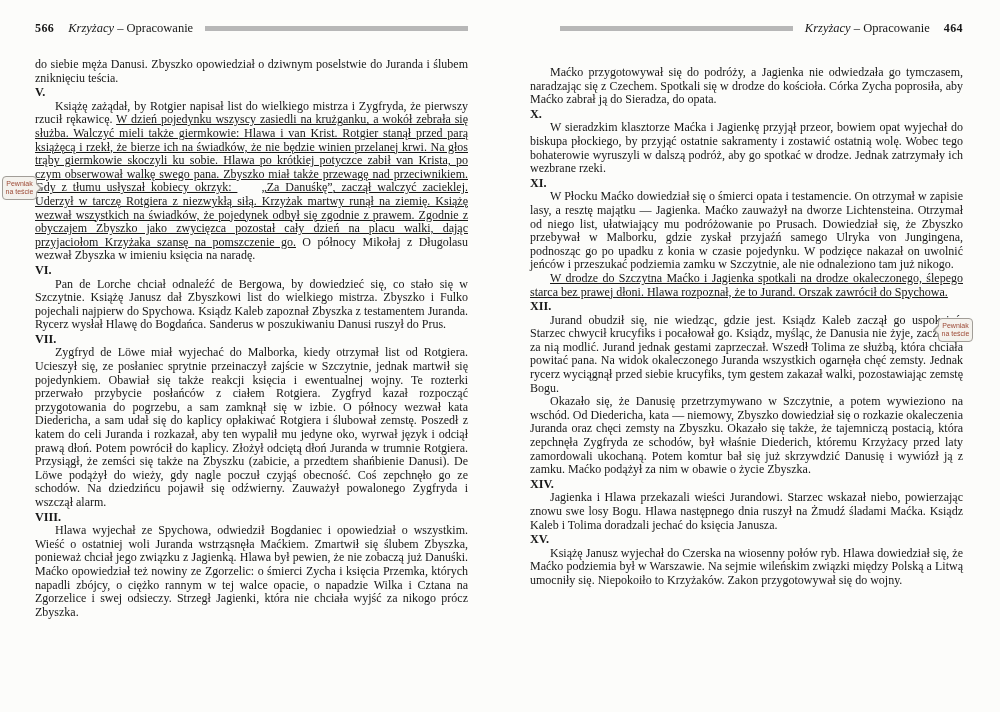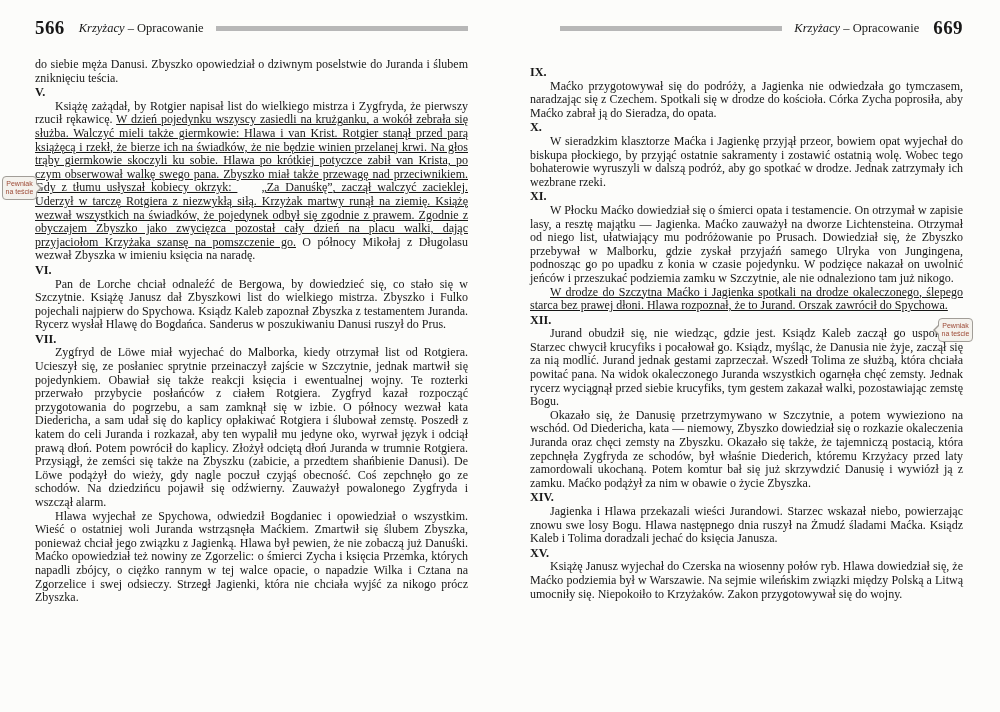--- a/index.html
+++ b/index.html
@@ -6,21 +6,21 @@
   .sheet{
     position:relative;width:1000px;height:712px;overflow:hidden;
     background:#fcfcfa;color:#171717;
     font-family:"Liberation Serif", serif;
   }
   .page{position:absolute;top:20px;width:433px;}
   .page-left{left:35px;}
   .page-right{left:530px;}
 
   .page-header{display:flex;align-items:center;height:16px;font-size:12.5px;white-space:nowrap;}
-  .pagenum{font-weight:bold;font-size:19px;letter-spacing:.4px;}
+  .pagenum{font-weight:bold;font-size:12px;letter-spacing:.4px;}
   .header-title{font-style:normal;}
   .header-title .ital{font-style:italic;text-align:center;}
   .page-left .header-title{margin-left:14px;}
   .page-right .header-title{margin-left:12px;}
   .page-right .pagenum{margin-left:14px;}
   .header-bar{flex:1;height:5px;background:#b7b7b7;}
   .page-left .header-bar{margin-left:12px;}
   .page-right .header-bar{margin-left:30px;}
 
   .page-body{margin-top:22px;font-size:12px;line-height:13.6px;text-align:justify;}
@@ -60,32 +60,32 @@
       <span class="header-bar"></span>
     </div>
     <div class="page-body">
         <p class="para noindent"><span>do siebie męża Danusi. Zbyszko opowiedział o dziwnym poselstwie do Juranda i ślubem zniknięciu teścia.</span></p>
         <div class="sec-head">V.</div>
         <p class="para"><span>Książę zażądał, by Rotgier napisał list do wielkiego mistrza i Zygfryda, że pierwszy rzucił rękawicę. </span><span class="seg-u">W dzień pojedynku wszyscy zasiedli na krużganku, a wokół zebrała się służba. Walczyć mieli także giermkowie: Hlawa i van Krist. Rotgier stanął przed parą książęcą i rzekł, że bierze ich na świadków, że nie będzie winien przelanej krwi. Na głos trąby giermkowie skoczyli ku sobie. Hlawa po krótkiej potyczce zabił van Krista, po czym obserwował walkę swego pana. Zbyszko miał także przewagę nad przeciwnikiem. Gdy z tłumu usłyszał kobiecy okrzyk: </span><span class="seg-u seg-i">„Za Danuśkę”</span><span class="seg-u">, zaczął walczyć zacieklej. Uderzył w tarczę Rotgiera z niezwykłą siłą. Krzyżak martwy runął na ziemię. Książę wezwał wszystkich na świadków, że pojedynek odbył się zgodnie z prawem. Zgodnie z obyczajem Zbyszko jako zwycięzca pozostał cały dzień na placu walki, dając przyjaciołom Krzyżaka szansę na pomszczenie go.</span><span> O północy Mikołaj z Długolasu wezwał Zbyszka w imieniu księcia na naradę.</span></p>
         <div class="sec-head">VI.</div>
         <p class="para"><span>Pan de Lorche chciał odnaleźć de Bergowa, by dowiedzieć się, co stało się w Szczytnie. Książę Janusz dał Zbyszkowi list do wielkiego mistrza. Zbyszko i Fulko pojechali najpierw do Spychowa. Ksiądz Kaleb zapoznał Zbyszka z testamentem Juranda. Rycerz wysłał Hlawę do Bogdańca. Sanderus w poszukiwaniu Danusi ruszył do Prus.</span></p>
         <div class="sec-head">VII.</div>
         <p class="para"><span>Zygfryd de Löwe miał wyjechać do Malborka, kiedy otrzymał list od Rotgiera. Ucieszył się, ze posłaniec sprytnie przeinaczył zajście w Szczytnie, jednak martwił się pojedynkiem. Obawiał się także reakcji księcia i ewentualnej wojny. Te rozterki przerwało przybycie posłańców z ciałem Rotgiera. Zygfryd kazał rozpocząć przygotowania do pogrzebu, a sam zamknął się w izbie. O północy wezwał kata Diedericha, a sam udał się do kaplicy opłakiwać Rotgiera i ślubował zemstę. Poszedł z katem do celi Juranda i rozkazał, aby ten wypalił mu jedyne oko, wyrwał język i odciął prawą dłoń. Potem powrócił do kaplicy. Złożył odciętą dłoń Juranda w trumnie Rotgiera. Przysiągł, że zemści się także na Zbyszku (zabicie, a przedtem shańbienie Danusi). De Löwe podążył do wieży, gdy nagle poczuł czyjąś obecność. Coś zepchnęło go ze schodów. Na dziedzińcu pojawił się odźwierny. Zauważył powalonego Zygfryda i wszczął alarm.</span></p>
+        <div class="sec-head">VIII.</div>
         <p class="para"><span>Hlawa wyjechał ze Spychowa, odwiedził Bogdaniec i opowiedział o wszystkim. Wieść o ostatniej woli Juranda wstrząsnęła Maćkiem. Zmartwił się ślubem Zbyszka, ponieważ chciał jego związku z Jagienką. Hlawa był pewien, że nie zobaczą już Danuśki. Maćko opowiedział też nowiny ze Zgorzelic: o śmierci Zycha i księcia Przemka, których napadli zbójcy, o ciężko rannym w tej walce opacie, o napadzie Wilka i Cztana na Zgorzelice i swej odsieczy. Strzegł Jagienki, która nie chciała wyjść za nikogo prócz Zbyszka.</span></p>
       </div>
   </div>
 
   <div class="page page-right">
     <div class="page-header">
       <span class="header-bar"></span>
       <span class="header-title"><span class="ital">Krzyżacy</span><span> – Opracowanie</span></span>
-      <span class="pagenum">669</span>
+      <span class="pagenum">464</span>
     </div>
     <div class="page-body">
-        <div class="sec-head">IX.</div>
         <p class="para"><span>Maćko przygotowywał się do podróży, a Jagienka nie odwiedzała go tymczasem, naradzając się z Czechem. Spotkali się w drodze do kościoła. Córka Zycha poprosiła, aby Maćko zabrał ją do Sieradza, do opata.</span></p>
         <div class="sec-head">X.</div>
         <p class="para"><span>W sieradzkim klasztorze Maćka i Jagienkę przyjął przeor, bowiem opat wyjechał do biskupa płockiego, by przyjąć ostatnie sakramenty i zostawić ostatnią wolę. Wobec tego bohaterowie wyruszyli w dalszą podróż, aby go spotkać w drodze. Jednak zatrzymały ich wezbrane rzeki.</span></p>
         <div class="sec-head">XI.</div>
         <p class="para"><span>W Płocku Maćko dowiedział się o śmierci opata i testamencie. On otrzymał w zapisie lasy, a resztę majątku — Jagienka. Maćko zauważył na dworze Lichtensteina. Otrzymał od niego list, ułatwiający mu podróżowanie po Prusach. Dowiedział się, że Zbyszko przebywał w Malborku, gdzie zyskał przyjaźń samego Ulryka von Jungingena, podnosząc go po upadku z konia w czasie pojedynku. W podzięce nakazał on uwolnić jeńców i przeszukać podziemia zamku w Szczytnie, ale nie odnaleziono tam już nikogo.</span></p>
         <p class="para"><span class="seg-u">W drodze do Szczytna Maćko i Jagienka spotkali na drodze okaleczonego, ślepego starca bez prawej dłoni. Hlawa rozpoznał, że to Jurand. Orszak zawrócił do Spychowa.</span></p>
         <div class="sec-head">XII.</div>
         <p class="para"><span>Jurand obudził się, nie wiedząc, gdzie jest. Ksiądz Kaleb zaczął go uspokajać. Starzec chwycił krucyfiks i pocałował go. Ksiądz, myśląc, że Danusia nie żyje, zaczął się za nią modlić. Jurand jednak gestami zaprzeczał. Wszedł Tolima ze służbą, która chciała powitać pana. Na widok okaleczonego Juranda wszystkich ogarnęła chęć zemsty. Jednak rycerz wyciągnął przed siebie krucyfiks, tym gestem zakazał walki, pozostawiając zemstę Bogu.</span></p>
         <p class="para"><span>Okazało się, że Danusię przetrzymywano w Szczytnie, a potem wywieziono na wschód. Od Diedericha, kata — niemowy, Zbyszko dowiedział się o rozkazie okaleczenia Juranda oraz chęci zemsty na Zbyszku. Okazało się także, że tajemniczą postacią, która zepchnęła Zygfryda ze schodów, był właśnie Diederich, któremu Krzyżacy przed laty zamordowali ukochaną. Potem komtur bał się już skrzywdzić Danusię i wywiózł ją z zamku. Maćko podążył za nim w obawie o życie Zbyszka.</span></p>
         <div class="sec-head">XIV.</div>

